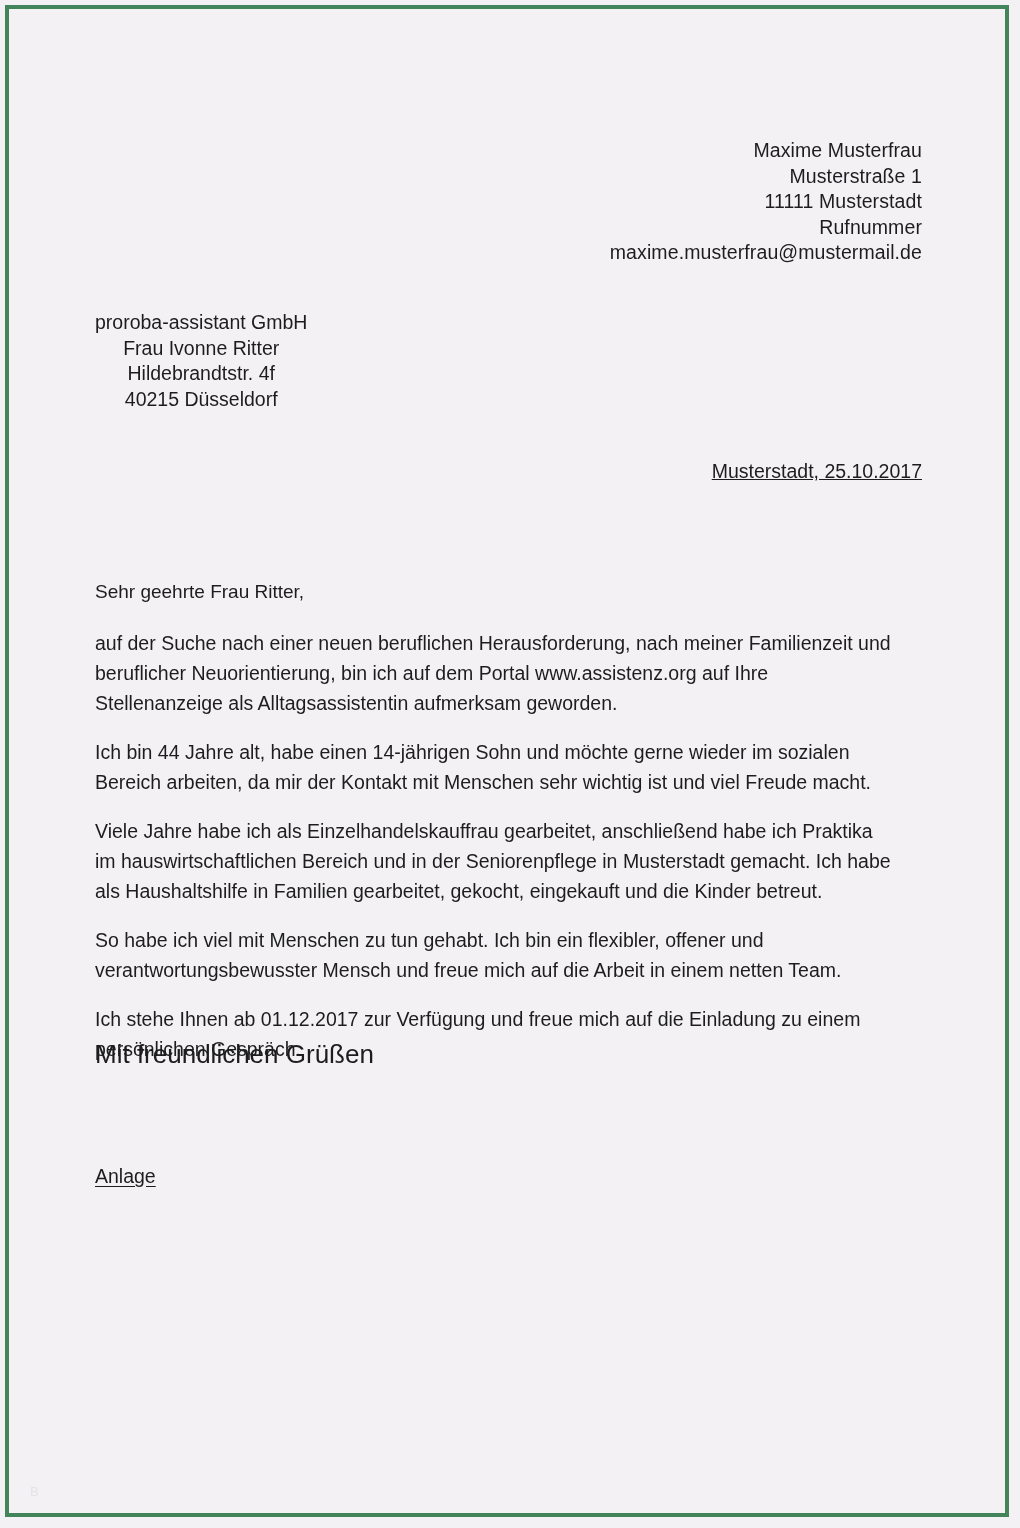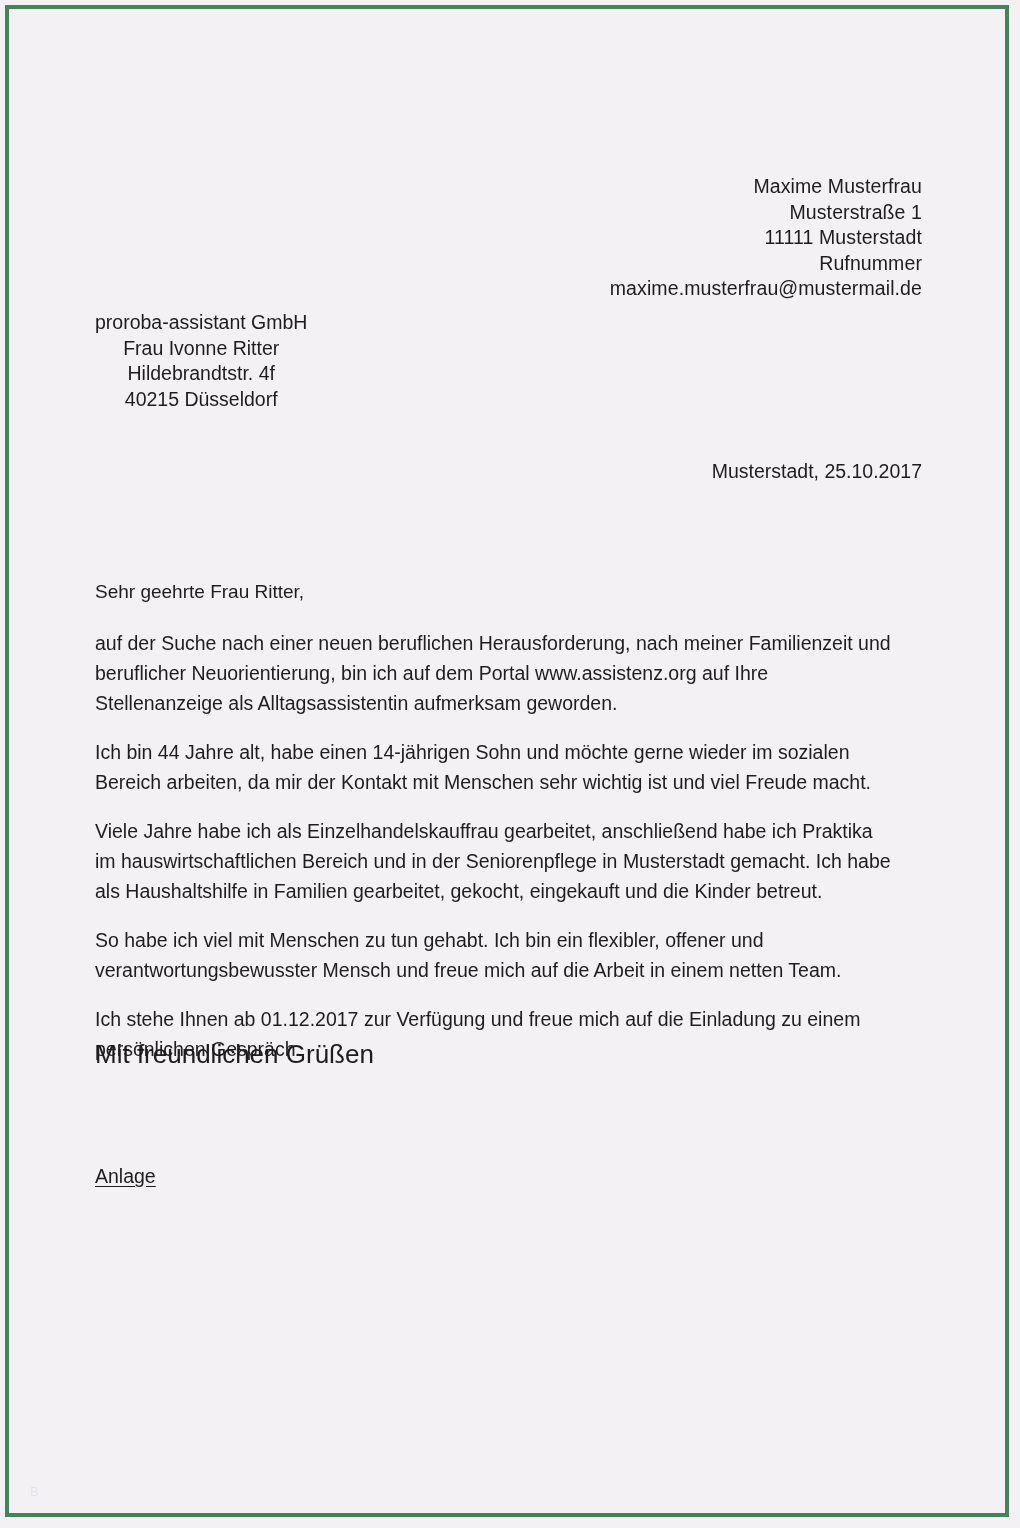--- a/index.html
+++ b/index.html
@@ -43,21 +43,20 @@
   }
 
   
   #sender-block {
     right: 98px;
     top: 138px;
     text-align: right;
     font-size: 19.5px;
     line-height: 25.5px;
     letter-spacing: 0.1px;
-    margin-top: 36px;
   }
   #sender-block .line {
     white-space: nowrap;
   }
 
   
   #recipient-block {
     left: 95px;
     top: 310px;
     text-align: center;
@@ -69,20 +68,21 @@
   }
 
   
   #date-line {
     right: 98px;
     top: 459px;
     text-align: right;
     font-size: 19.5px;
     line-height: 25px;
     white-space: nowrap;
+    text-decoration: underline;
   }
 
   
   #subject-line {
     left: 95px;
     top: 507px;
     font-size: 19.5px;
     line-height: 25px;
     font-weight: bold;
     white-space: nowrap;

